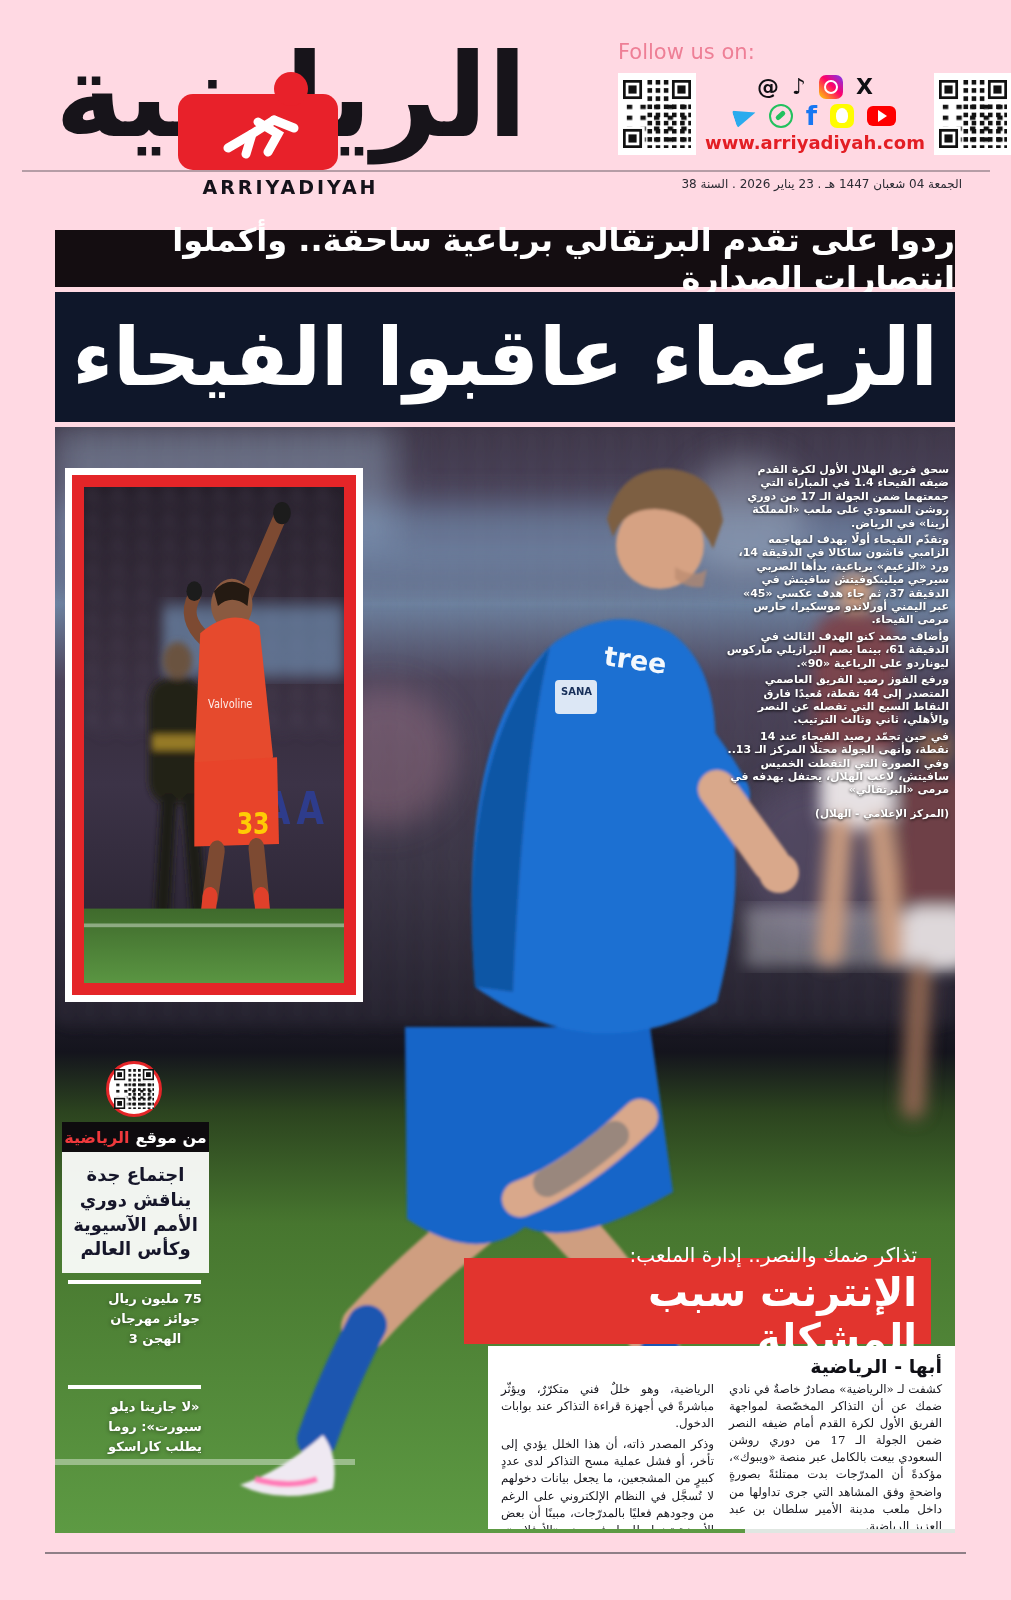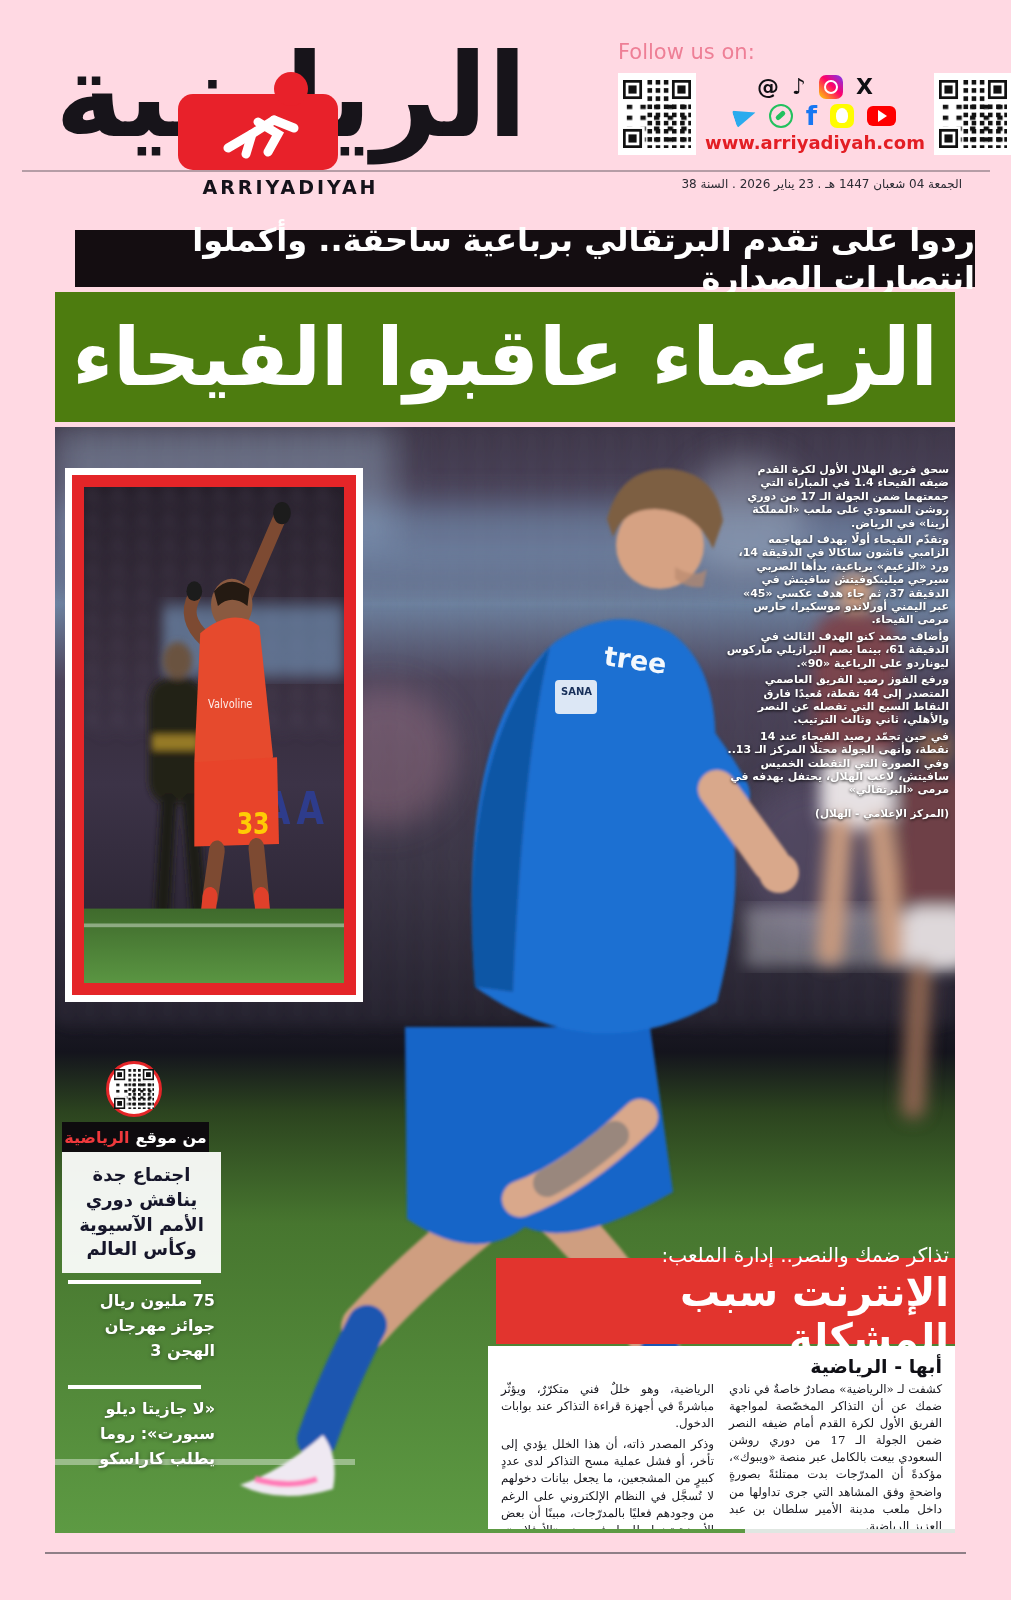--- a/index.html
+++ b/index.html
@@ -46,23 +46,23 @@
   .yt { width:29px; height:20px; background:#FF0000; border-radius:6px; position:relative; }
   .yt::after { content:""; position:absolute; left:11px; top:4px; border-left:9px solid #fff;
                border-top:6px solid transparent; border-bottom:6px solid transparent; }
   .website { text-align:center; color:#E31E24; font-weight:800; font-size:18px; }
   .dateline { position:absolute; right:49px; top:177px; font-size:12px; color:#2b2b33;
               direction:rtl; }
 
   
   .kicker { position:absolute; left:55px; top:230px; width:900px; height:57px;
             background:#140d11; color:#fff; display:flex; align-items:center;
-            justify-content:center; font-size:32px; font-weight:700; direction:rtl;margin-left:20px; }
+            justify-content:center; font-size:32px; font-weight:700; direction:rtl; }
   .headline { position:absolute; left:55px; top:292px; width:900px; height:130px;
-              background:#4d7c0f; color:#fff; display:flex; align-items:center;
+              background:#0f172a; color:#fff; display:flex; align-items:center;
               justify-content:center; font-size:80px; font-weight:900; direction:rtl;
               white-space:nowrap; }
 
   
   .photo { position:absolute; left:55px; top:427px; width:900px; height:1106px;
            background:#2a2430; overflow:hidden; }
   .photo > svg.scene { position:absolute; inset:0; }
 
   .lead { position:absolute; right:6px; top:36px; width:224px; direction:rtl;
           text-align:right; color:#fff; font-size:11px; font-weight:600; line-height:1.22;
@@ -84,34 +84,34 @@
   
   .qr-badge { position:absolute; left:51px; top:634px; width:56px; height:56px;
               background:#fff; border:3px solid #E42528; border-radius:50%;
               display:flex; align-items:center; justify-content:center; }
   .qr-badge svg { width:40px; height:40px; }
   .webbox-banner { position:absolute; left:7px; top:695px; width:147px; height:30px;
                    background:#0e0b0e; color:#fff; display:flex; align-items:center;
                    justify-content:center; gap:6px; direction:rtl; font-size:16px;
                    font-weight:800; }
   .webbox-banner .mini-logo { color:#F0393C; font-weight:900; }
-  .webbox-panel { position:absolute; left:7px; top:725px; width:159px; height:121px;
+  .webbox-panel { position:absolute; left:7px; top:725px; width:147px; height:121px;
                   background:rgba(255,255,255,.93); display:flex; align-items:center;
                   justify-content:flex-end; padding:6px; }
   .webbox-item-dark { color:#16162a; font-weight:900; font-size:18px; line-height:1.38;
                       text-align:center; direction:rtl; }
   .webbox-item-light { position:absolute; left:0; width:160px; color:#fff; font-weight:900;
-                       font-size:16px; line-height:1.55; text-align:right; direction:rtl;
+                       font-size:13px; line-height:1.55; text-align:center; direction:rtl;
                        text-shadow:0 1px 4px rgba(0,0,0,.45);padding-left:40px; }
   .item2 { top:862px; } .item3 { top:970px; }
   .webbox-divider { position:absolute; left:13px; width:133px; height:4px; background:#fff; }
   .div1 { top:853px; } .div2 { top:958px; }
 
   
-  .barticle-banner { position:absolute; left:441px; top:831px; width:467px; height:86px;
+  .barticle-banner { position:absolute; left:409px; top:831px; width:467px; height:86px;
                      background:#E2342E; color:#fff; direction:rtl; padding:8px 14px 6px 10px;
                      display:flex; flex-direction:column; justify-content:center; }
   .barticle-kicker { font-size:20px; line-height:1.2; }
   .barticle-headline { font-size:40px; font-weight:900; line-height:1.15; margin-top:2px; }
   .barticle-panel { position:absolute; left:433px; top:919px; width:467px; height:183px;
                     background:#fff; direction:rtl; padding:9px 13px; overflow:hidden; }
   .barticle-dateline { font-weight:900; font-size:19px; color:#101016; margin-bottom:4px; }
   .barticle-cols { display:flex; gap:15px; }
   .bcol { flex:1; font-family:"DejaVu Serif", serif; font-size:11.8px; line-height:1.45;
           color:#17171d; text-align:justify; }

